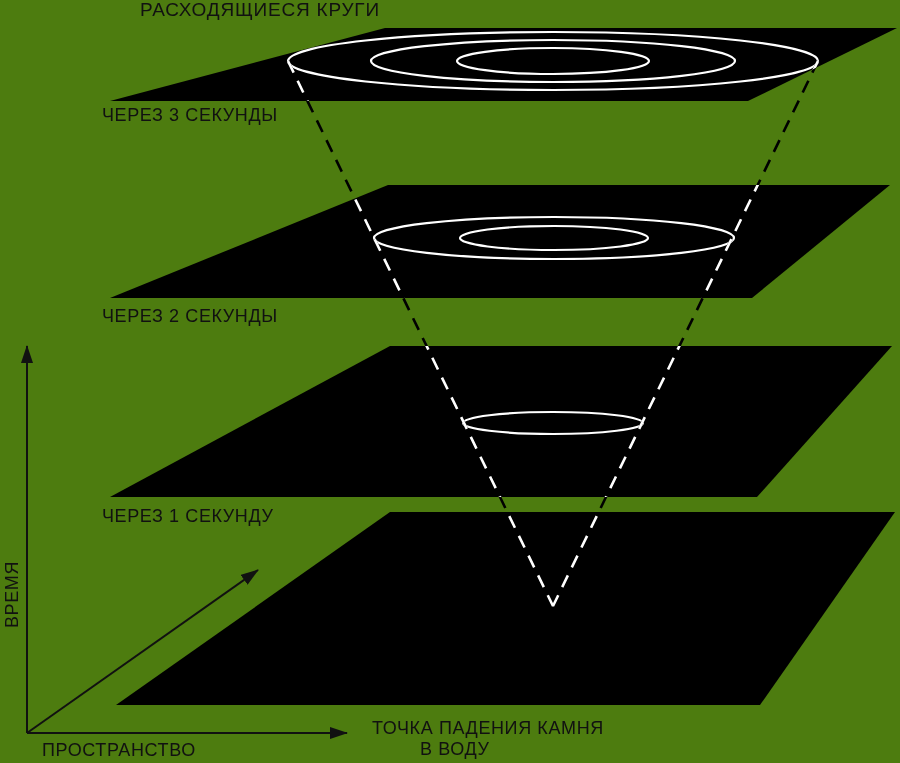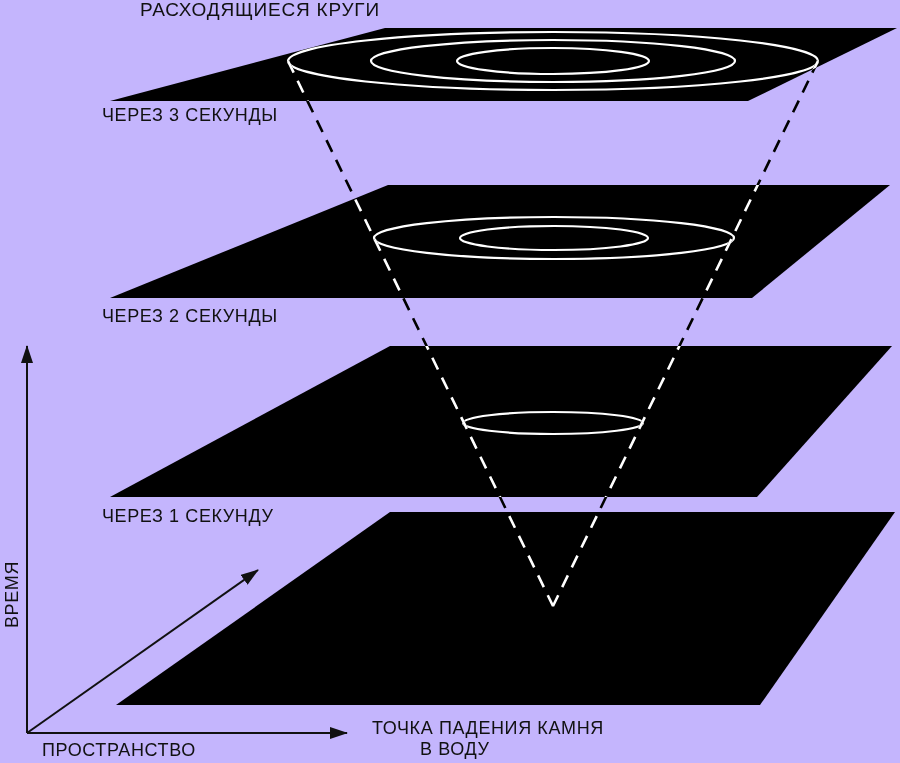--- a/index.html
+++ b/index.html
@@ -4,21 +4,21 @@
 <style>
   html, body {
     margin: 0;
     padding: 0;
     background: #ffffff;
   }
   .stage {
     position: relative;
     width: 900px;
     height: 763px;
-    background: #c4b5fd;
+    background: #4d7c0f;
     overflow: hidden;
   }
   svg { display: block; }
   svg text {
     font-family: "Liberation Sans", "DejaVu Sans", sans-serif;
     fill: #111111;
   }
   .caps {
     font-size: 18px;
     letter-spacing: 0.6px;

